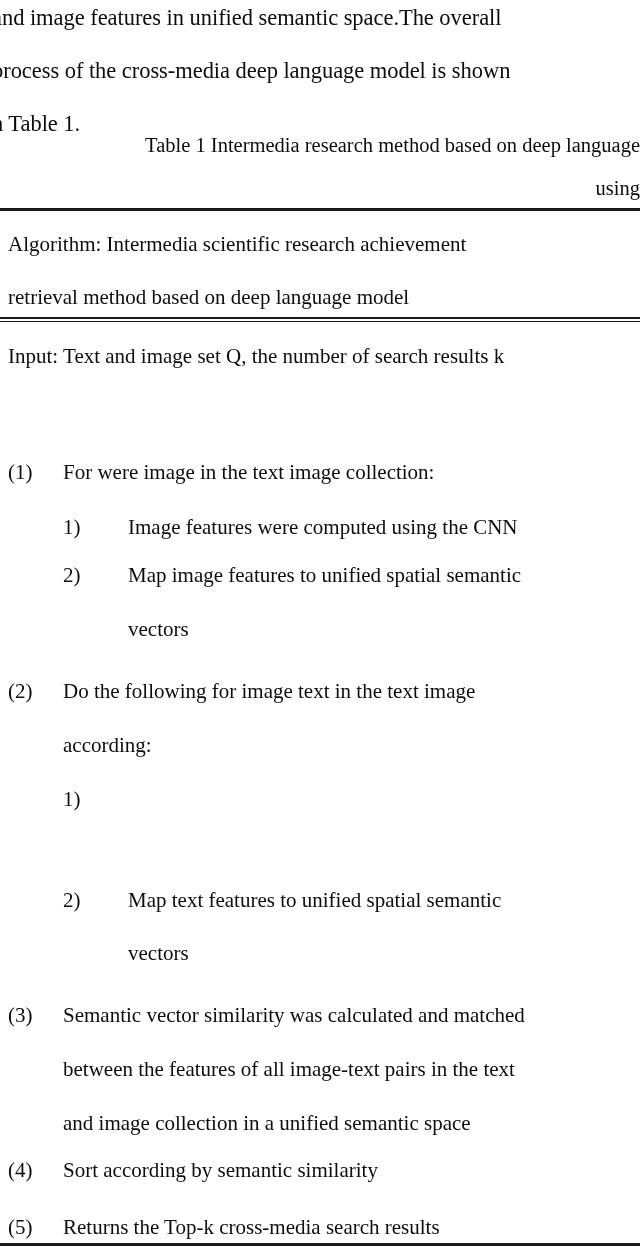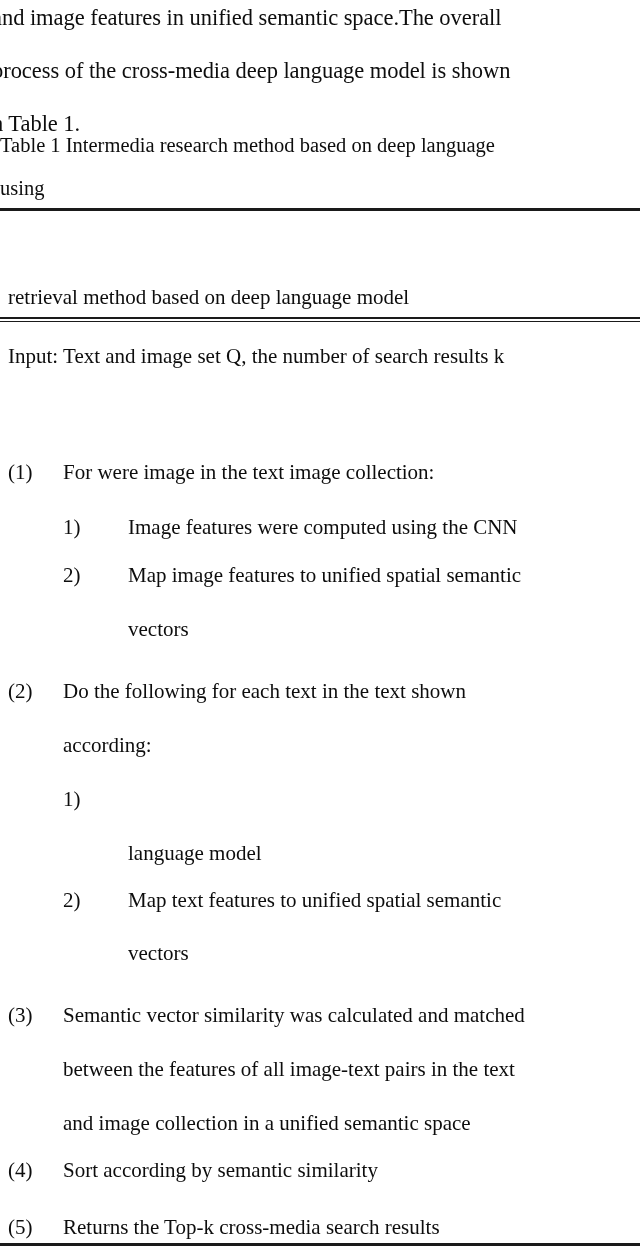--- a/index.html
+++ b/index.html
@@ -37,21 +37,21 @@
     line-height: 24px;
     white-space: nowrap;
     letter-spacing: -0.05px;
   }
 
   
   .caption-line {
     position: absolute;
     left: 0;
     width: 640px;
-    text-align: left;
+    text-align: right;
     font-size: 20.5px;
     line-height: 24px;
     white-space: nowrap;
   }
 
   
   .rule {
     position: absolute;
     left: 0;
     width: 640px;
@@ -94,43 +94,43 @@
     <div class="bodyline" style="top:6px">and image features in unified semantic space.The overall</div>
     <div class="bodyline" style="top:59px">process of the cross-media deep language model is shown</div>
     <div class="bodyline" style="top:112px">n Table 1.</div>
   </div>
 
   <div class="caption-line" style="top:133px">Table 1 Intermedia research method based on deep language</div>
   <div class="caption-line" style="top:176px">using</div>
 
   <div class="rule rule-top" style="top:208px"></div>
 
+  <div class="tline lvl0" style="top:232px">Algorithm: Intermedia scientific research achievement</div>
   <div class="tline lvl0" style="top:285px">retrieval method based on deep language model</div>
 
   <div class="rule rule-mid" style="top:317px"></div>
   <div class="rule rule-mid2" style="top:321px"></div>
 
   <div class="tline lvl0" style="top:344px">Input: Text and image set Q, the number of search results k</div>
 
   <div class="marker m1" style="top:460px">(1)</div>
   <div class="tline t1" style="top:460px">For were image in the text image collection:</div>
 
   <div class="marker m2" style="top:515px">1)</div>
   <div class="tline t2" style="top:515px">Image features were computed using the CNN</div>
 
   <div class="marker m2" style="top:563px">2)</div>
   <div class="tline t2" style="top:563px">Map image features to unified spatial semantic</div>
   <div class="tline t2" style="top:617px">vectors</div>
 
   <div class="marker m1" style="top:679px">(2)</div>
-  <div class="tline t1" style="top:679px">Do the following for each text in the text shown</div>
+  <div class="tline t1" style="top:679px">Do the following for image text in the text image</div>
   <div class="tline t1" style="top:733px">according:</div>
 
   <div class="marker m2" style="top:787px">1)</div>
-  <div class="tline t2" style="top:841px">language model</div>
 
   <div class="marker m2" style="top:888px">2)</div>
   <div class="tline t2" style="top:888px">Map text features to unified spatial semantic</div>
   <div class="tline t2" style="top:941px">vectors</div>
 
   <div class="marker m1" style="top:1003px">(3)</div>
   <div class="tline t1" style="top:1003px">Semantic vector similarity was calculated and matched</div>
   <div class="tline t1" style="top:1057px">between the features of all image-text pairs in the text</div>
   <div class="tline t1" style="top:1111px">and image collection in a unified semantic space</div>
 

